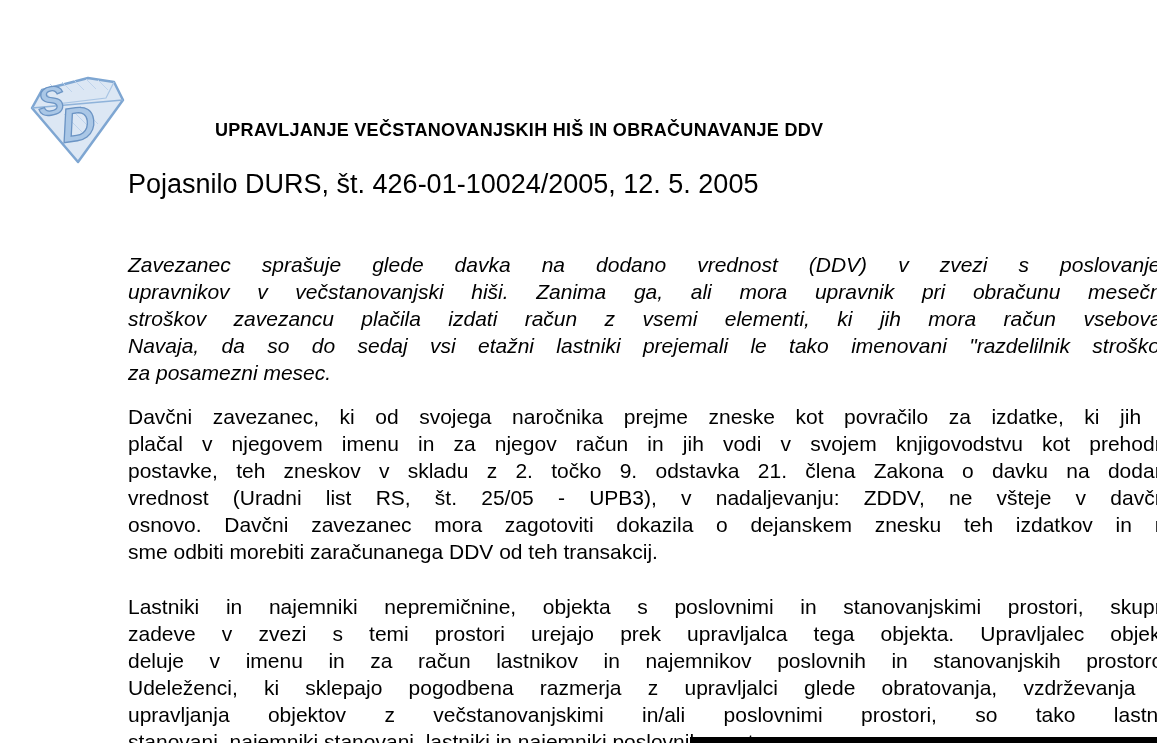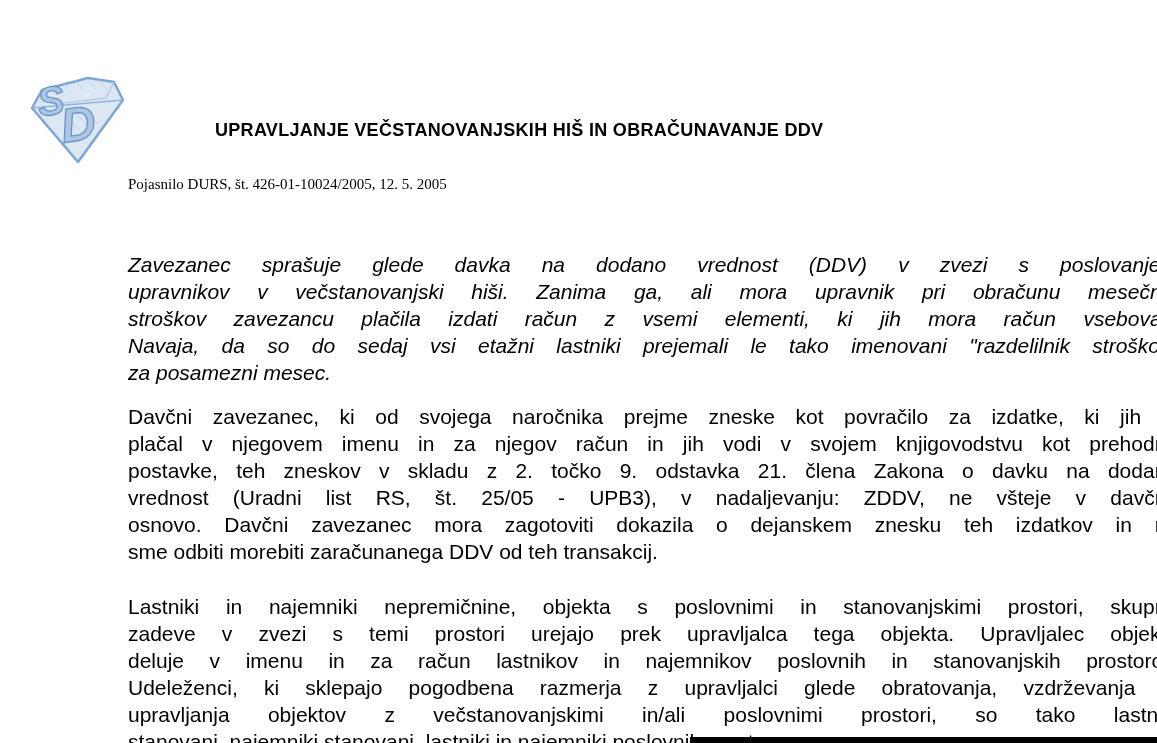--- a/index.html
+++ b/index.html
@@ -25,24 +25,23 @@
     font-size: 18px;
     font-weight: bold;
     letter-spacing: 0.3px;
     white-space: nowrap;
     line-height: 27px;
   }
 
   .subtitle {
     position: absolute;
     left: 128px; top: 171px;
-    font-size: 15px;
+    font-size: 27px;
     white-space: nowrap;
     line-height: 27px;
-    font-family: Liberation Serif, serif;
   }
 
   .para {
     position: absolute;
     left: 128px;
     width: 1050px;
     font-size: 21px;
   }
   .para.italic { font-style: italic; }
 

